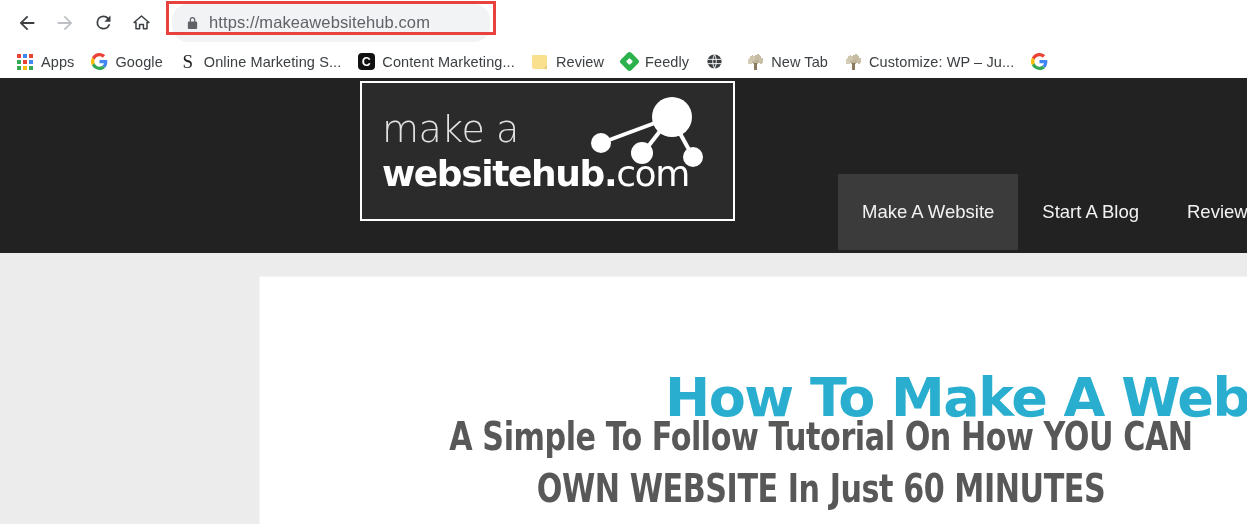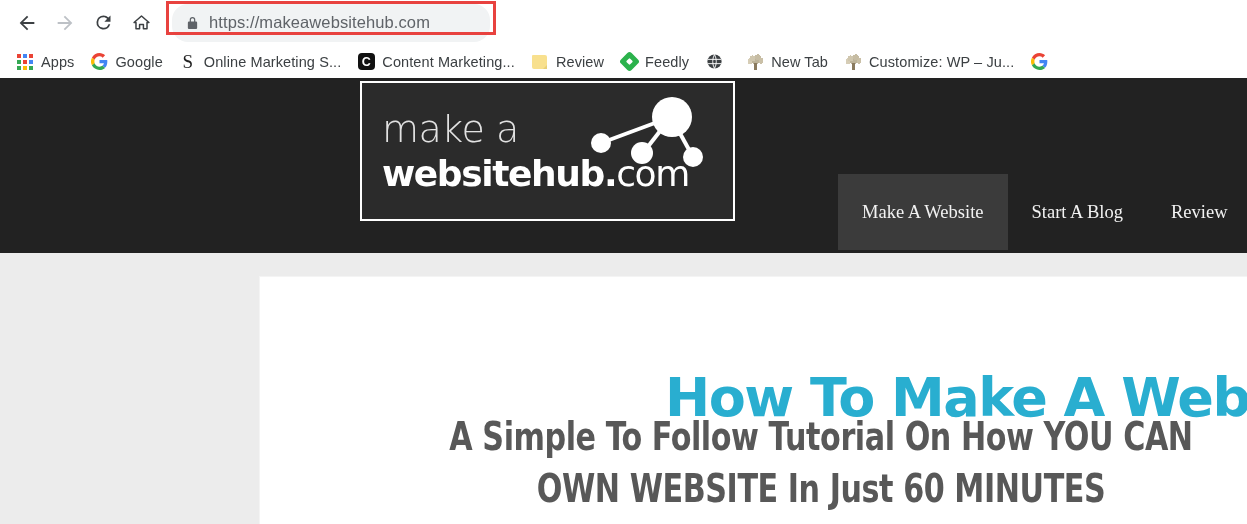--- a/index.html
+++ b/index.html
@@ -273,21 +273,21 @@
     align-items: stretch;
     height: 76px;
   }
   .nav-item {
     display: flex;
     align-items: center;
     justify-content: center;
     padding: 15px 24px;
     font-size: 18.5px;
     color: #f2f2f2;
-    font-family: Liberation Serif, serif;
+    font-family: Liberation Sans, sans-serif;
     white-space: nowrap;
   }
   .nav-item.active {
     background: #3b3b3b;
   }
 
   .gray-band {
     height: 24px;
     background: #ececec;
   }

